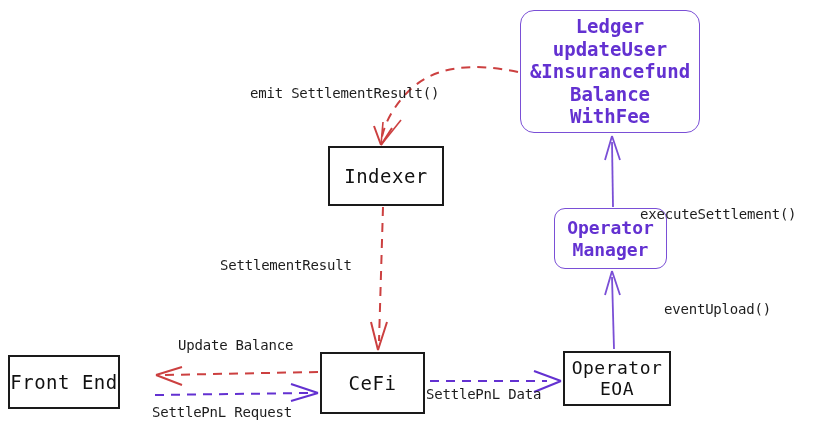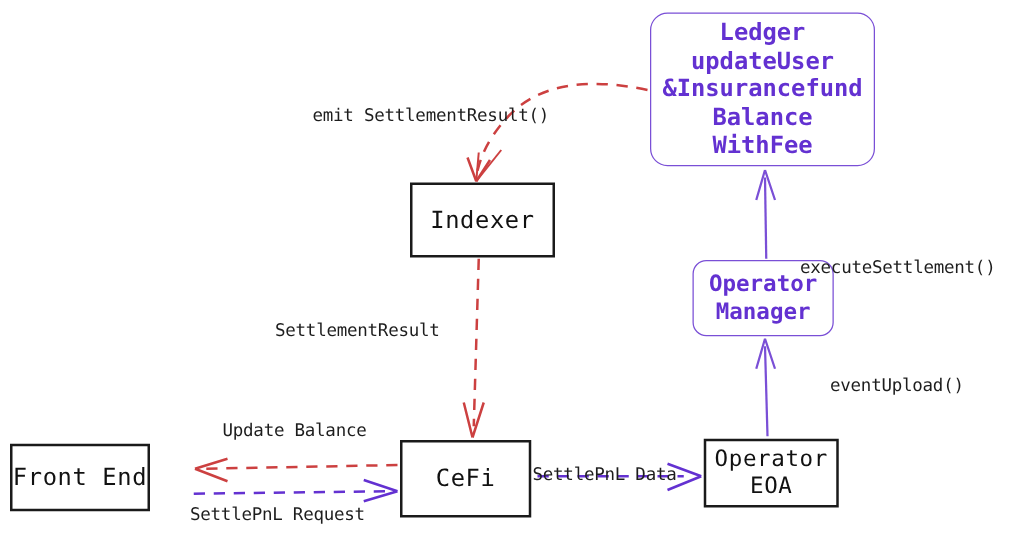--- a/index.html
+++ b/index.html
@@ -77,21 +77,21 @@
     background: transparent;
     z-index: 3;
     letter-spacing: -0.2px;
   }
   #lbl-emit { left: 250px; top: 85px; }
   #lbl-settlementresult { left: 220px; top: 257px; }
   #lbl-execute { left: 640px; top: 162px; margin-top: 44px; }
   #lbl-eventupload { left: 664px; top: 301px; }
   #lbl-update-balance { left: 178px; top: 337px; }
   #lbl-settlepnl-request { left: 152px; top: 404px; }
-  #lbl-settlepnl-data { left: 426px; top: 372px; }
+  #lbl-settlepnl-data { left: 426px; top: 386px; }
 </style>
 </head>
 <body>
 
 <div id="canvas">
 
   <svg id="wires" viewBox="0 0 827 431" width="827" height="431">
 
     <g>
       <path d="M 518,72 C 470,62 430,66 404,96 C 390,112 384,126 381,141" fill="none" stroke="#cc4040" stroke-width="2" stroke-dasharray="9 7"></path>

